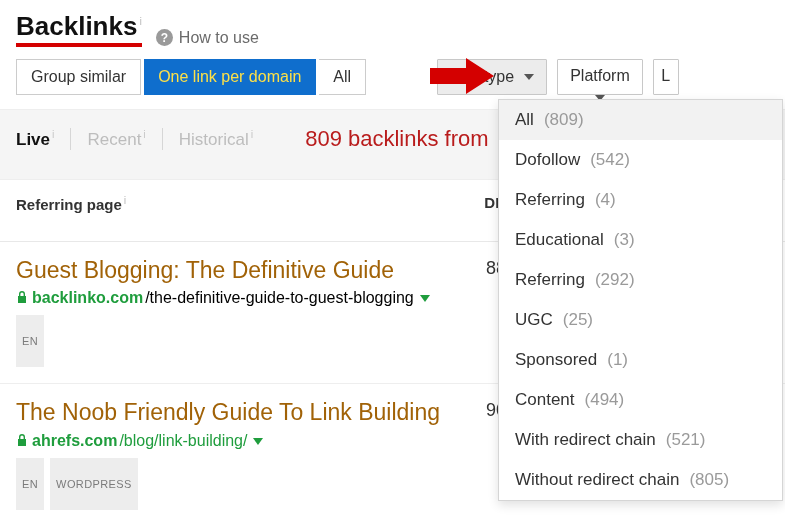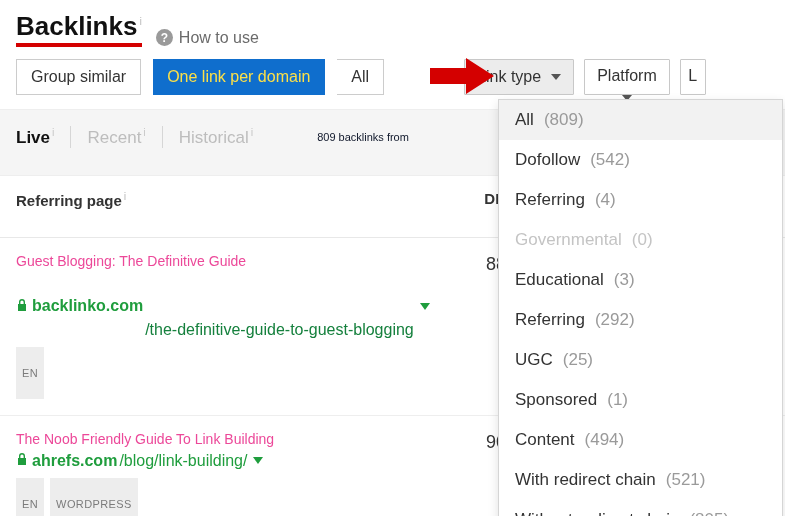--- a/index.html
+++ b/index.html
@@ -51,21 +51,21 @@
       font-weight: 700;
       display: flex;
       align-items: center;
       justify-content: center;
     }
     
     .filter-row {
       display: flex;
       align-items: center;
       padding: 8px 16px 14px;
-      gap: 12px;
+      gap: 3px;
     }
     .seg {
       border: 1px solid #ccc;
       padding: 7px 14px;
       font-size: 16px;
       background: #fff;
       cursor: pointer;
       color: #333;
       line-height: 1;
       height: 36px;
@@ -118,21 +118,21 @@
       padding: 16px 16px 27px;
       background:#f5f5f5;
       border-top:1px solid #eee;
       border-bottom:1px solid #eee;
       gap: 22px;
       font-size:17px;
     }
     .tab { color:#bdbdbd; cursor:pointer; font-weight:400; }
     .tab.active { color:#111; font-weight:700; }
     .tabs-row .info-sup { color:#c9c9c9; }
-    .summary { margin-left: 42px; color:#0f172a; font-size:11px; }
+    .summary { margin-left: 30px; color:#b91c1c; font-size:22px; }
     .divider-v { width:1px; height:22px; background:#d6d6d6; margin:0 -6px; }
     
     .thead {
       display:flex;
       padding: 14px 16px 28px;
       font-size:15px;
       font-weight:700;
       color:#333;
       border-bottom:1px solid #e8e8e8;
     }
@@ -140,40 +140,40 @@
     .col-dr { width: 60px; text-align:right; }
     
     .row {
       padding: 14px 16px 16px;
       border-bottom:1px solid #eee;
       display:flex;
     }
     .row .left { width:430px; }
     .row .dr { width:60px; text-align:right; font-size:18px; color:#333; padding-top:2px; }
     .link-title {
-      color:#ec4899;
-      font-size:14px;
+      color:#a16207;
+      font-size:23px;
       line-height:1.3;
       cursor:pointer;
     }
     .url-line {
       margin-top:4px;
       font-size:16px;
       display:flex;
       align-items:center;
       flex-wrap:wrap;
       gap:2px;
     }
     .lock {
       color:#1f9d3d;
       font-size:15px;
       margin-right:2px;
     }
     .domain { color:#1f9d3d; font-weight:700; }
-    .path { color:#15803d;margin-top:47px; }
+    .path { color:#000000; }
     .path-green { color:#1f9d3d; }
     .tri-down {
       display:inline-block;
       width:0;height:0;
       border-left:5px solid transparent;
       border-right:5px solid transparent;
       border-top:7px solid #1f9d3d;
       margin-left:4px;
       cursor:pointer;
     }
@@ -317,24 +317,20 @@
       <span class="count">(809)</span>
     </div>
     <div class="menu-item">
       <span>Dofollow</span> 
       <span class="count">(542)</span>
     </div>
     <div class="menu-item">
       <span>Referring</span> 
       <span class="count">(4)</span>
     </div>
-    <div class="menu-item disabled">
-      <span>Governmental</span> 
-      <span class="count">(0)</span>
-    </div>
     <div class="menu-item">
       <span>Educational</span> 
       <span class="count">(3)</span>
     </div>
     <div class="menu-item">
       <span>Referring</span> 
       <span class="count">(292)</span>
     </div>
     <div class="menu-item">
       <span>UGC</span> 

